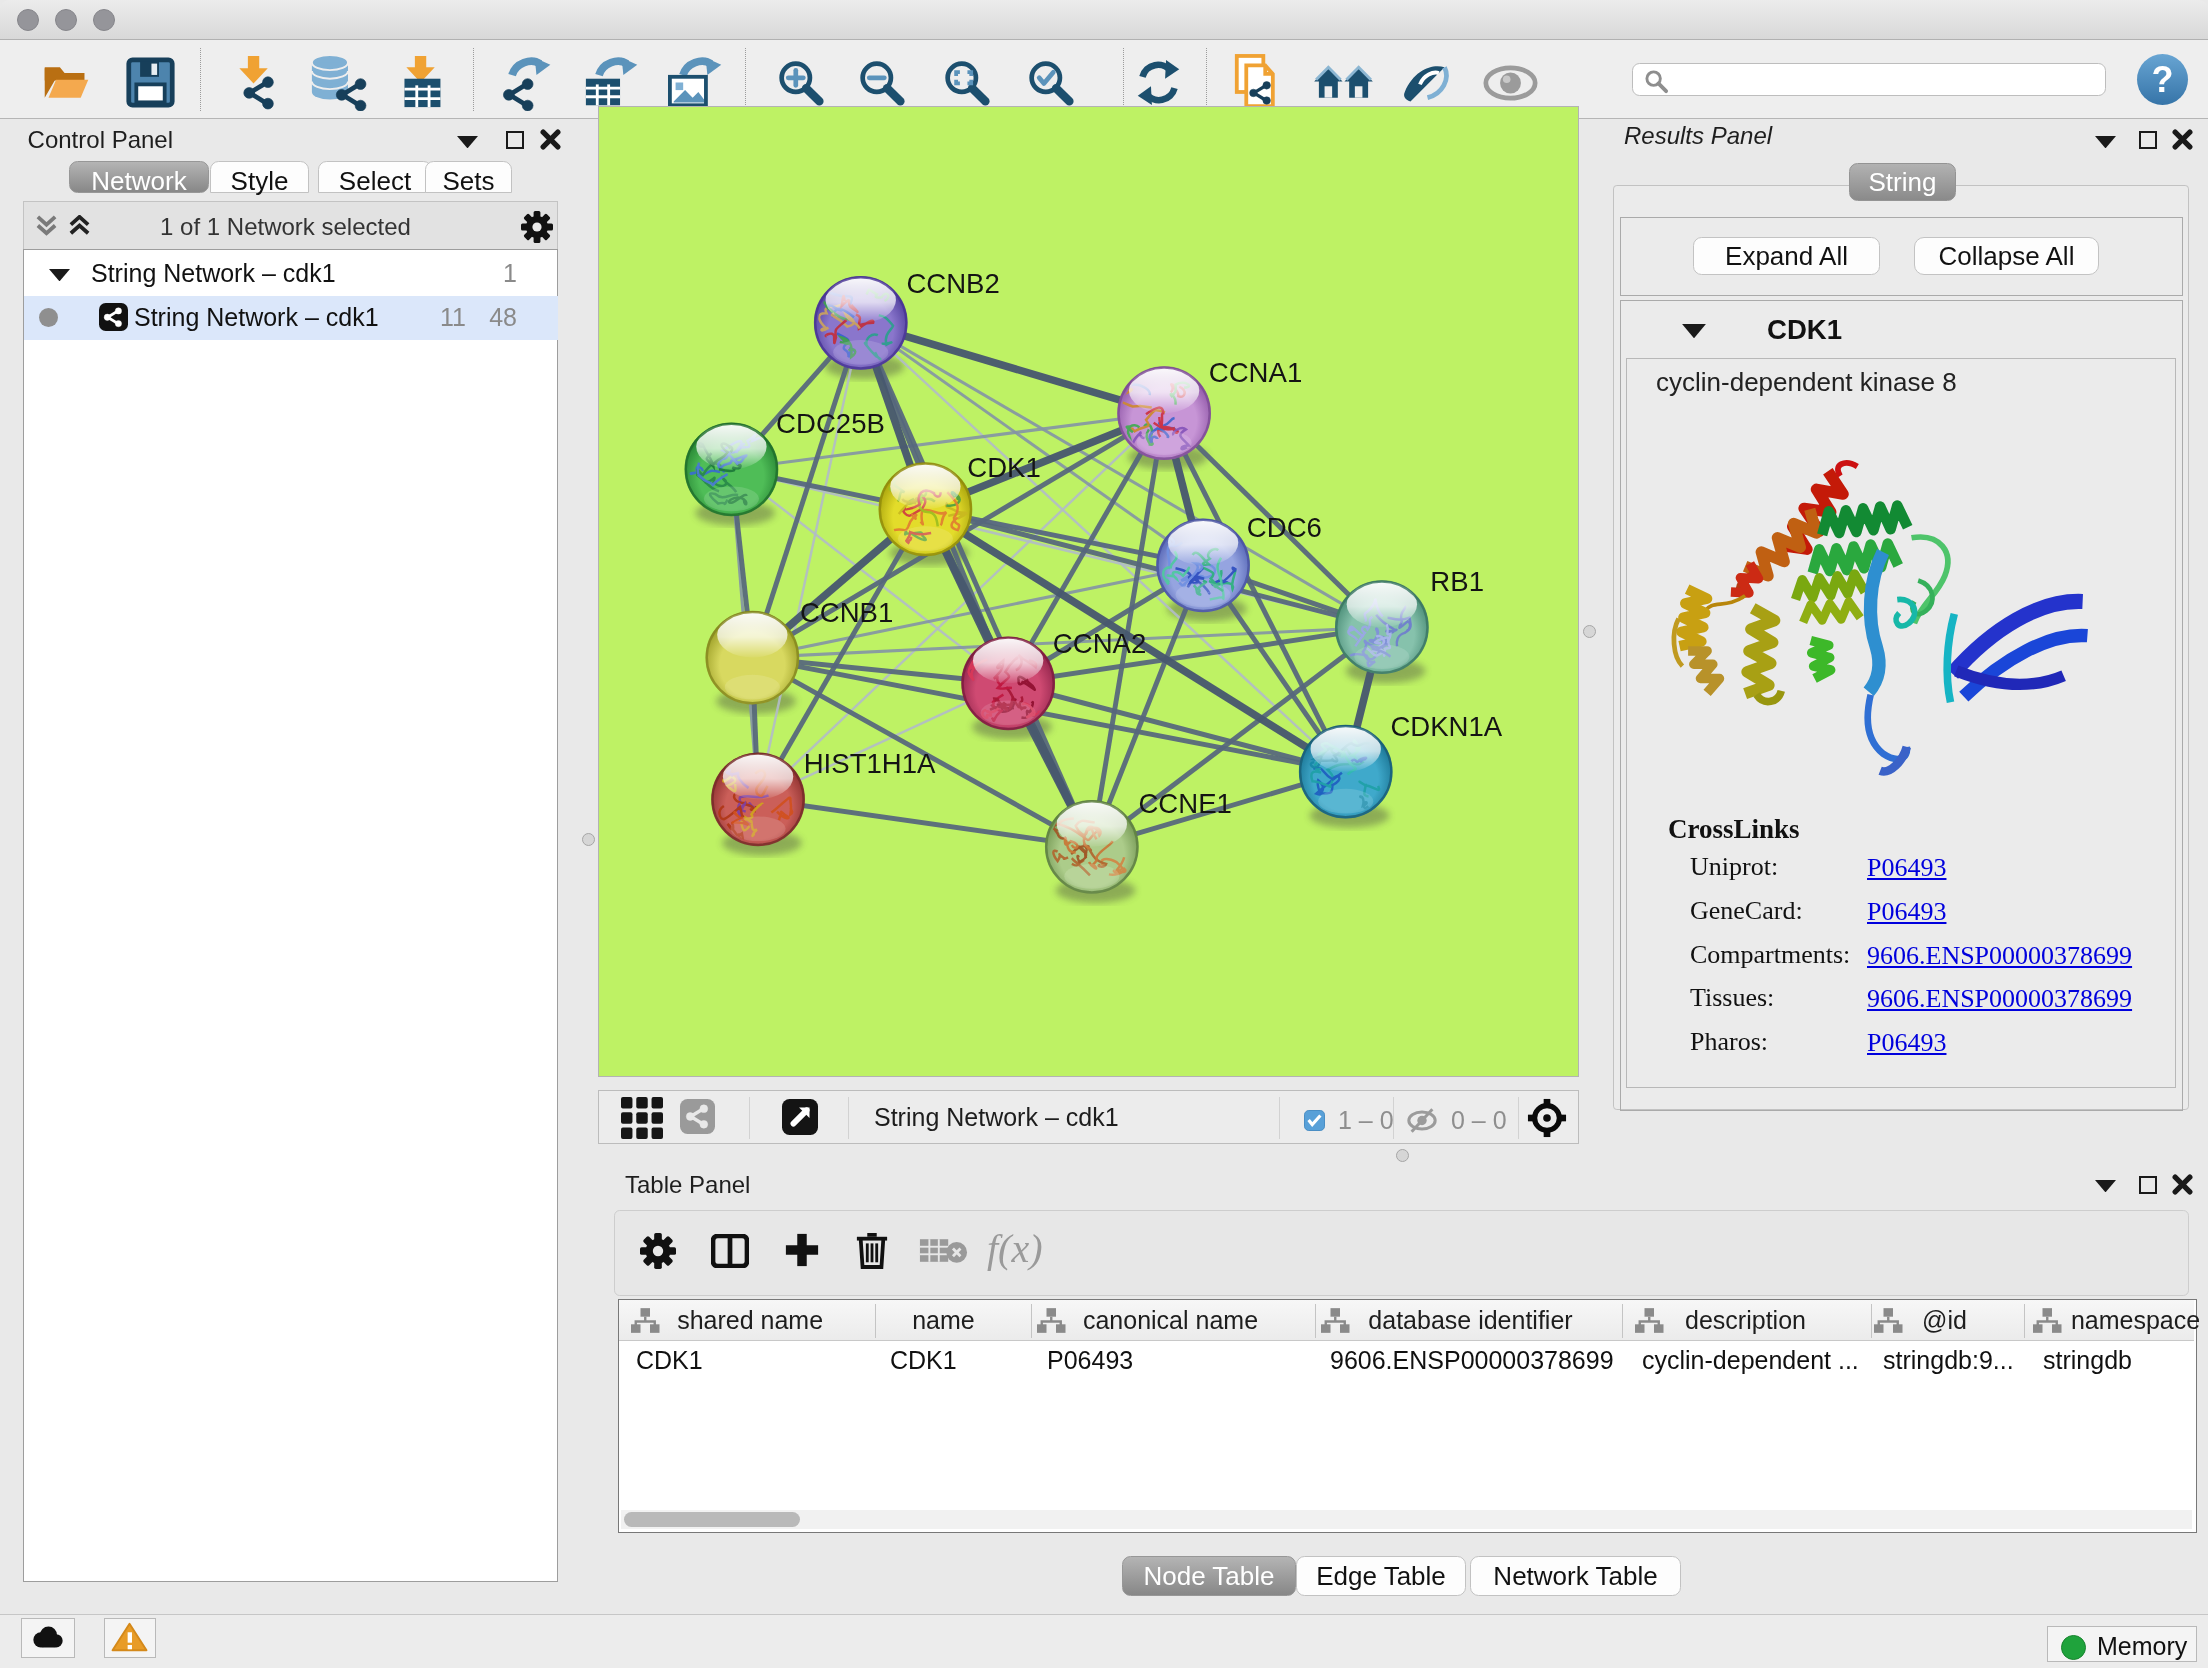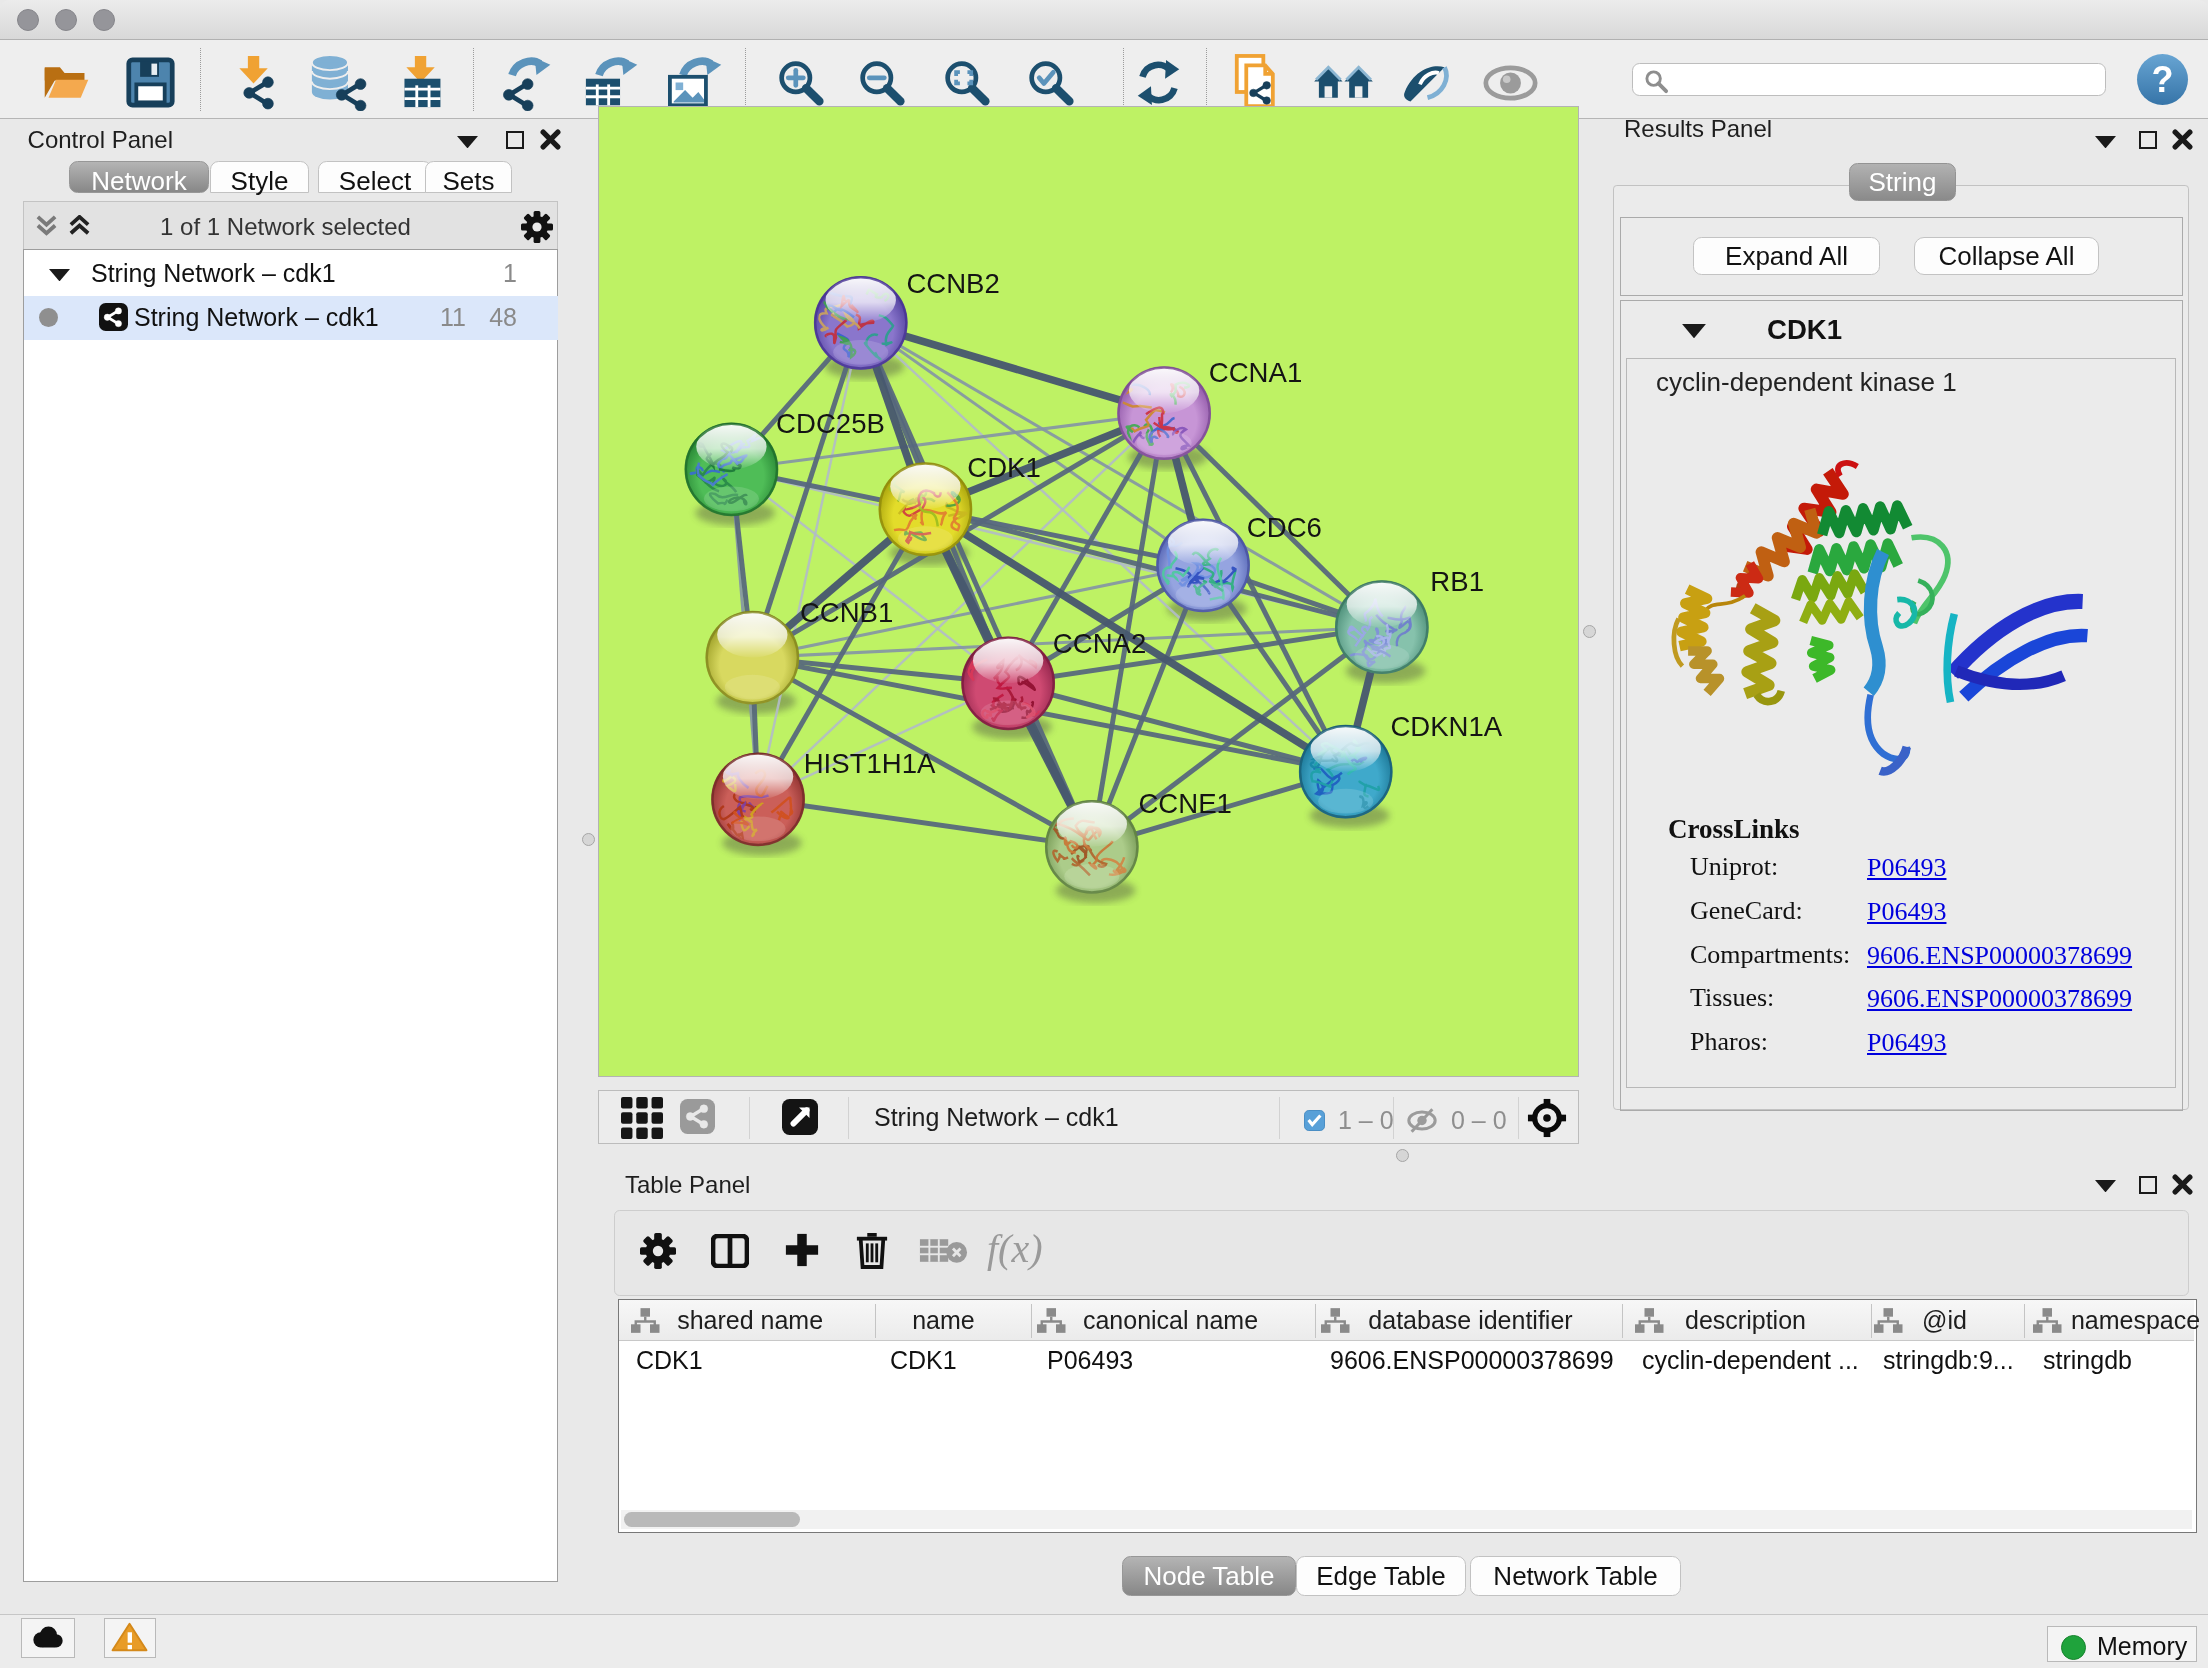--- a/index.html
+++ b/index.html
@@ -672,21 +672,21 @@
       <circle cx="21" cy="21" r="13" fill="none" stroke="#0a0a0a" stroke-width="5.5"></circle>
       <g stroke="#0a0a0a" stroke-width="7" stroke-linecap="butt">
         <line x1="21" y1="1" x2="21" y2="9"></line>
         <line x1="21" y1="33" x2="21" y2="41"></line>
         <line x1="1" y1="21" x2="9" y2="21"></line>
         <line x1="33" y1="21" x2="41" y2="21"></line>
       </g>
       <circle cx="21" cy="21" r="4" fill="#0a0a0a"></circle>
     </svg>
   </div>
-<div class="abs panel-title" style="left:1624px;top:115px;">Results Panel</div>
+<div class="abs panel-title" style="left:1624px;top:122px;font-style:italic;">Results Panel</div>
 <svg class="abs" style="left:2095px;top:136px;" width="21" height="12.4" viewBox="0 0 22 13">
     <polygon points="0,0 22,0 11.0,13" fill="#1a1a1a"></polygon>
   </svg>
 <div class="abs" style="left:2139px;top:131px;width:18px;height:18px;box-sizing:border-box;border:2.9px solid #1a1a1a;"></div>
 <svg class="abs" style="left:2172px;top:129px;" width="21" height="21" viewBox="0 0 20 20">
     <g stroke="#1a1a1a" stroke-width="5" stroke-linecap="round">
       <line x1="3" y1="3" x2="17" y2="17"></line>
       <line x1="17" y1="3" x2="3" y2="17"></line>
     </g>
   </svg>
@@ -694,21 +694,21 @@
 <div class="abs" style="left:1849px;top:163px;width:107px;height:38px;border-radius:8.6px;background:linear-gradient(#b2b2b2,#8a8a8a);border:1px solid #949494;box-sizing:border-box;color:#fff;font-size:26px;text-align:center;line-height:36px;">String</div>
 <div class="abs" style="left:1620px;top:217px;width:563px;height:79px;border:1px solid #aaaaaa;box-sizing:border-box;"></div>
 <div class="btn" style="left:1693px;top:237px;width:187px;height:38px;line-height:36px;">Expand All</div>
 <div class="btn" style="left:1914px;top:237px;width:185px;height:38px;line-height:36px;border-radius:10px;">Collapse All</div>
 <div class="abs" style="left:1620px;top:300px;width:563px;height:811px;border:1px solid #aaaaaa;box-sizing:border-box;"></div>
 <svg class="abs" style="left:1682px;top:324px;" width="24" height="14.3" viewBox="0 0 25 15">
     <polygon points="0,0 25,0 12.5,15" fill="#1a1a1a"></polygon>
   </svg>
 <div class="abs" style="left:1767px;top:314px;font-size:27.6px;font-weight:bold;color:#111;">CDK1</div>
 <div class="abs" style="left:1626px;top:358px;width:550px;height:730px;border:1px solid #b8b8b8;box-sizing:border-box;"></div>
-<div class="abs" style="left:1656px;top:367px;font-size:26px;color:#222;">cyclin-dependent kinase 1</div>
+<div class="abs" style="left:1656px;top:367px;font-size:26px;color:#222;">cyclin-dependent kinase 8</div>
 <svg class="abs" style="left:1669px;top:457px;" width="428" height="328" viewBox="0 0 450 345">
     <path d="M198 10 C 185 2, 172 8, 180 20" fill="none" stroke="#cc1111" stroke-width="6"></path>
     <path d="M167 15 L183 39 L155 34 L170 58 L142 54 L158 78 L130 73 L145 97 L117 93" fill="none" stroke="#c41a08" stroke-width="12" stroke-linejoin="round"></path>
     <path d="M148 55 L155 80 L131 70 L138 95 L114 85 L121 110 L97 100 L104 125 L80 115" fill="none" stroke="#c06012" stroke-width="12" stroke-linejoin="round"></path>
     <path d="M88 124 C 75 132, 70 140, 80 146" fill="none" stroke="#b43a10" stroke-width="9"></path>
     <path d="M85 112 L94 128 L75 127 L84 143 L65 142" fill="none" stroke="#cc2a14" stroke-width="10" stroke-linejoin="round"></path>
     <path d="M80 146 C 60 160, 45 150, 38 162" fill="none" stroke="#b8860b" stroke-width="4"></path>
     <path d="M19 139 L40 149 L17 154 L38 164 L15 169 L36 179 L13 184 L34 194 L11 199" fill="none" stroke="#c8a012" stroke-width="11" stroke-linejoin="round"></path>
     <path d="M20 204 L40 204 L26 218 L46 218 L33 233 L53 233 L40 248" fill="none" stroke="#b8922a" stroke-width="10" stroke-linejoin="round"></path>
     <path d="M10 170 C 2 185, 4 210, 14 220" fill="none" stroke="#c09a20" stroke-width="5"></path>

